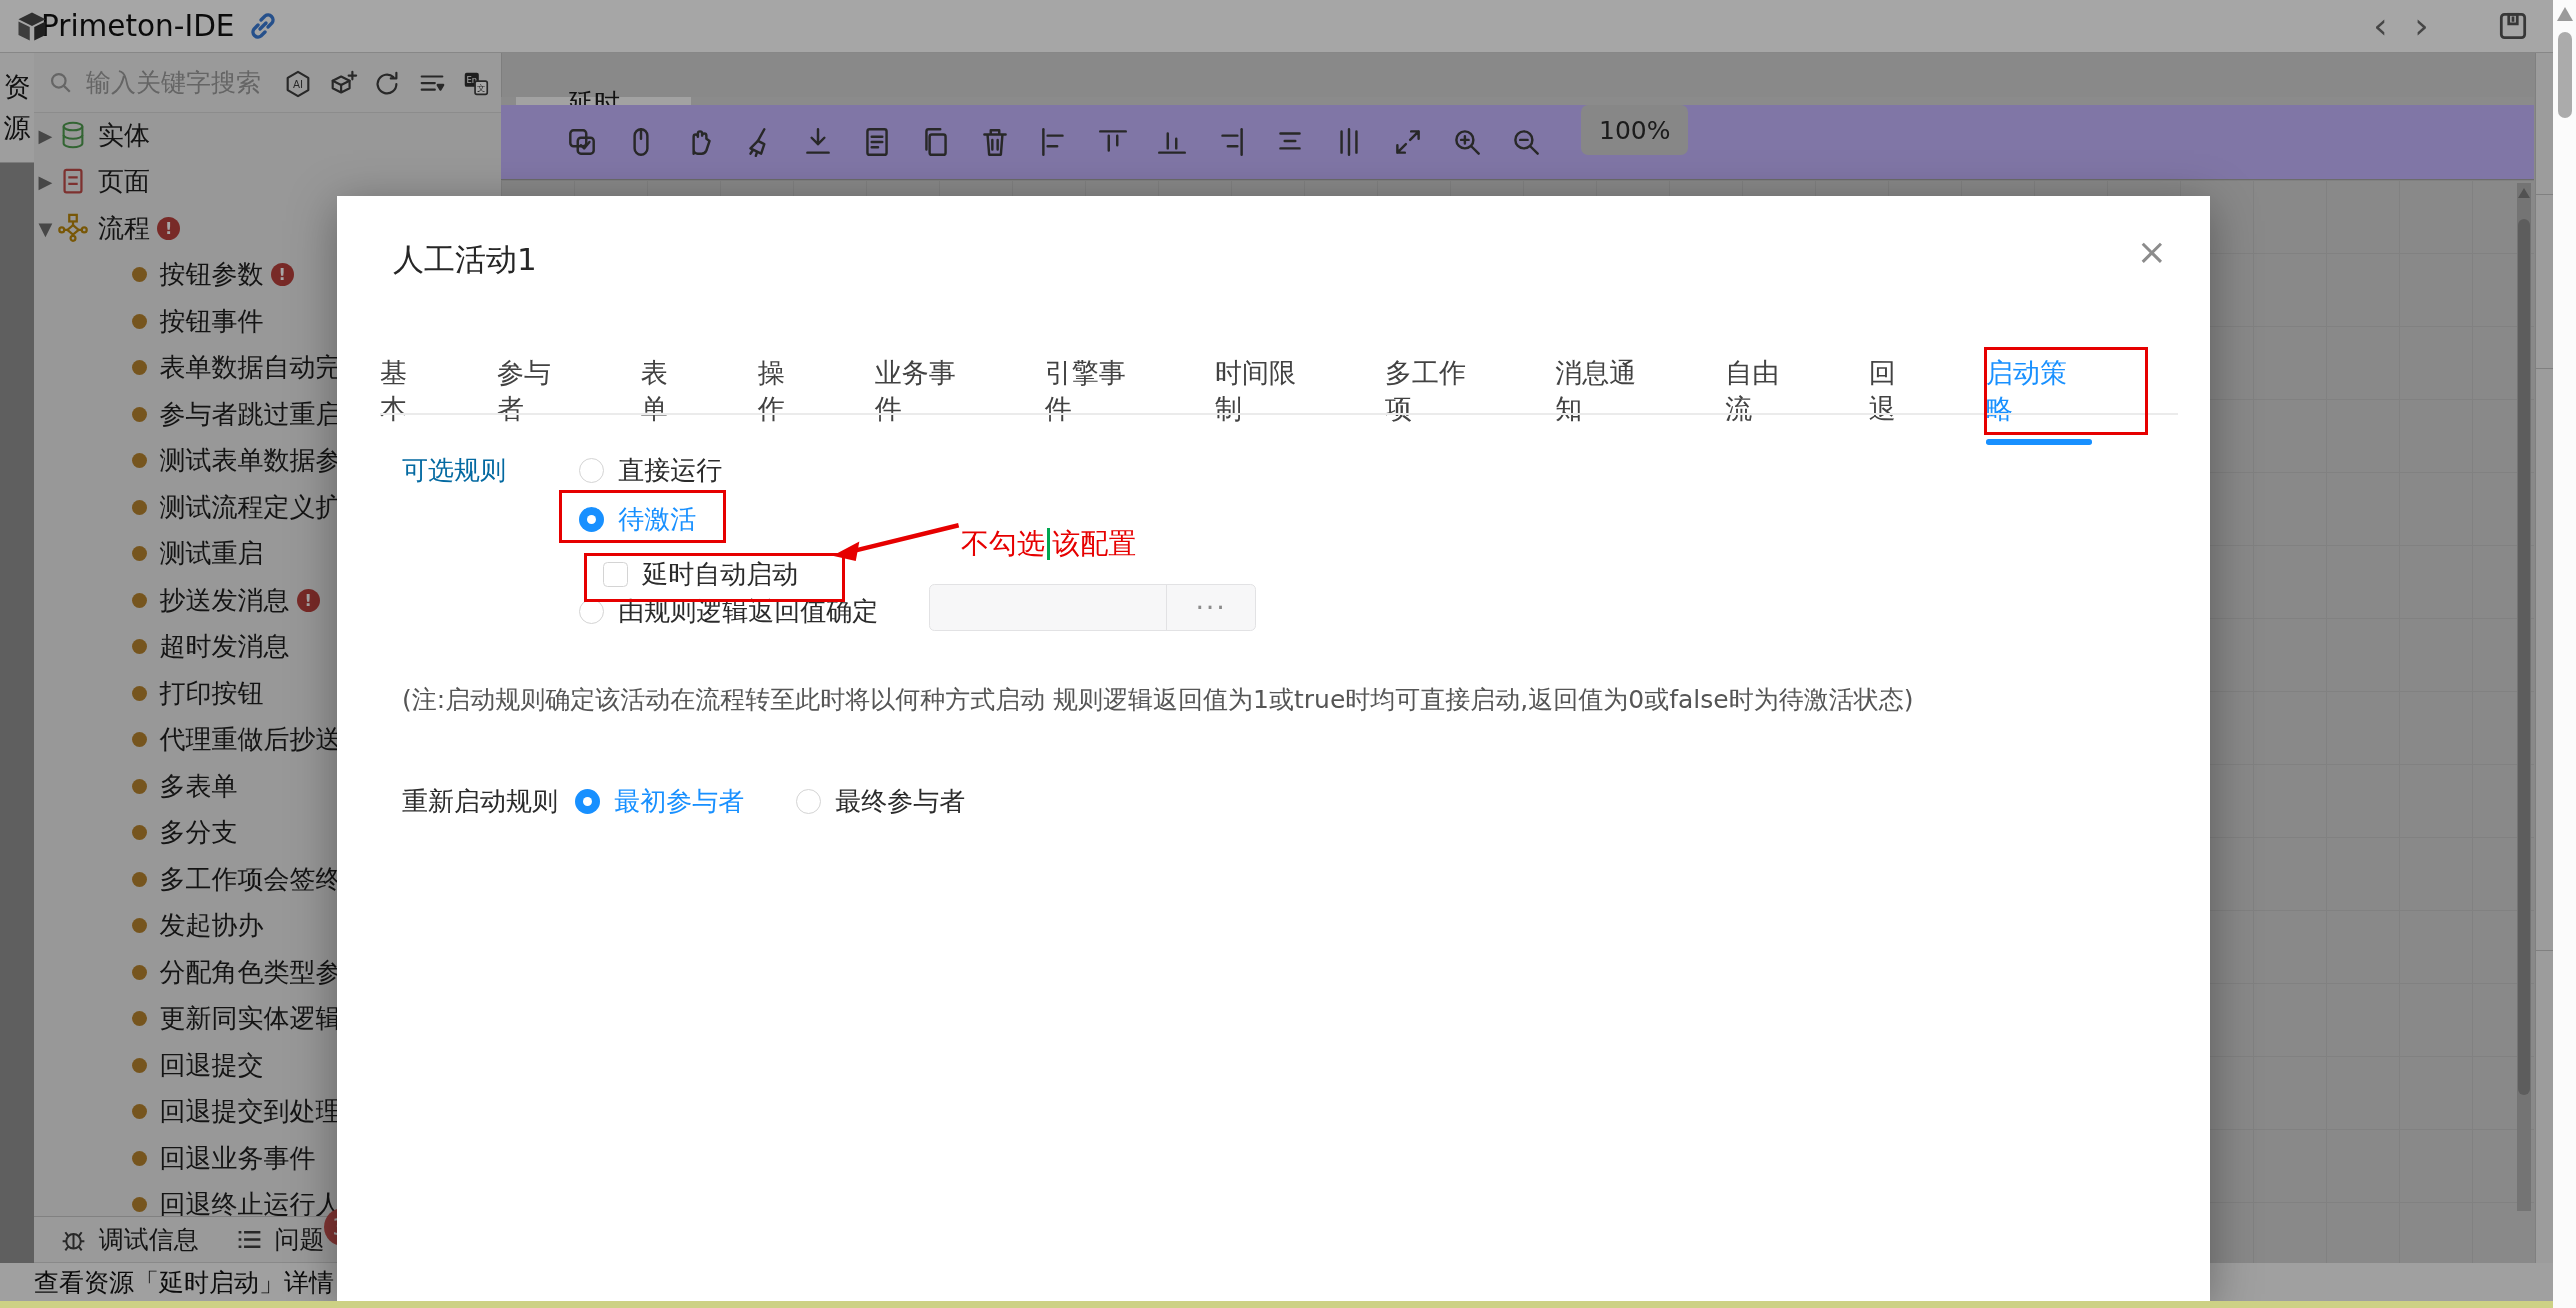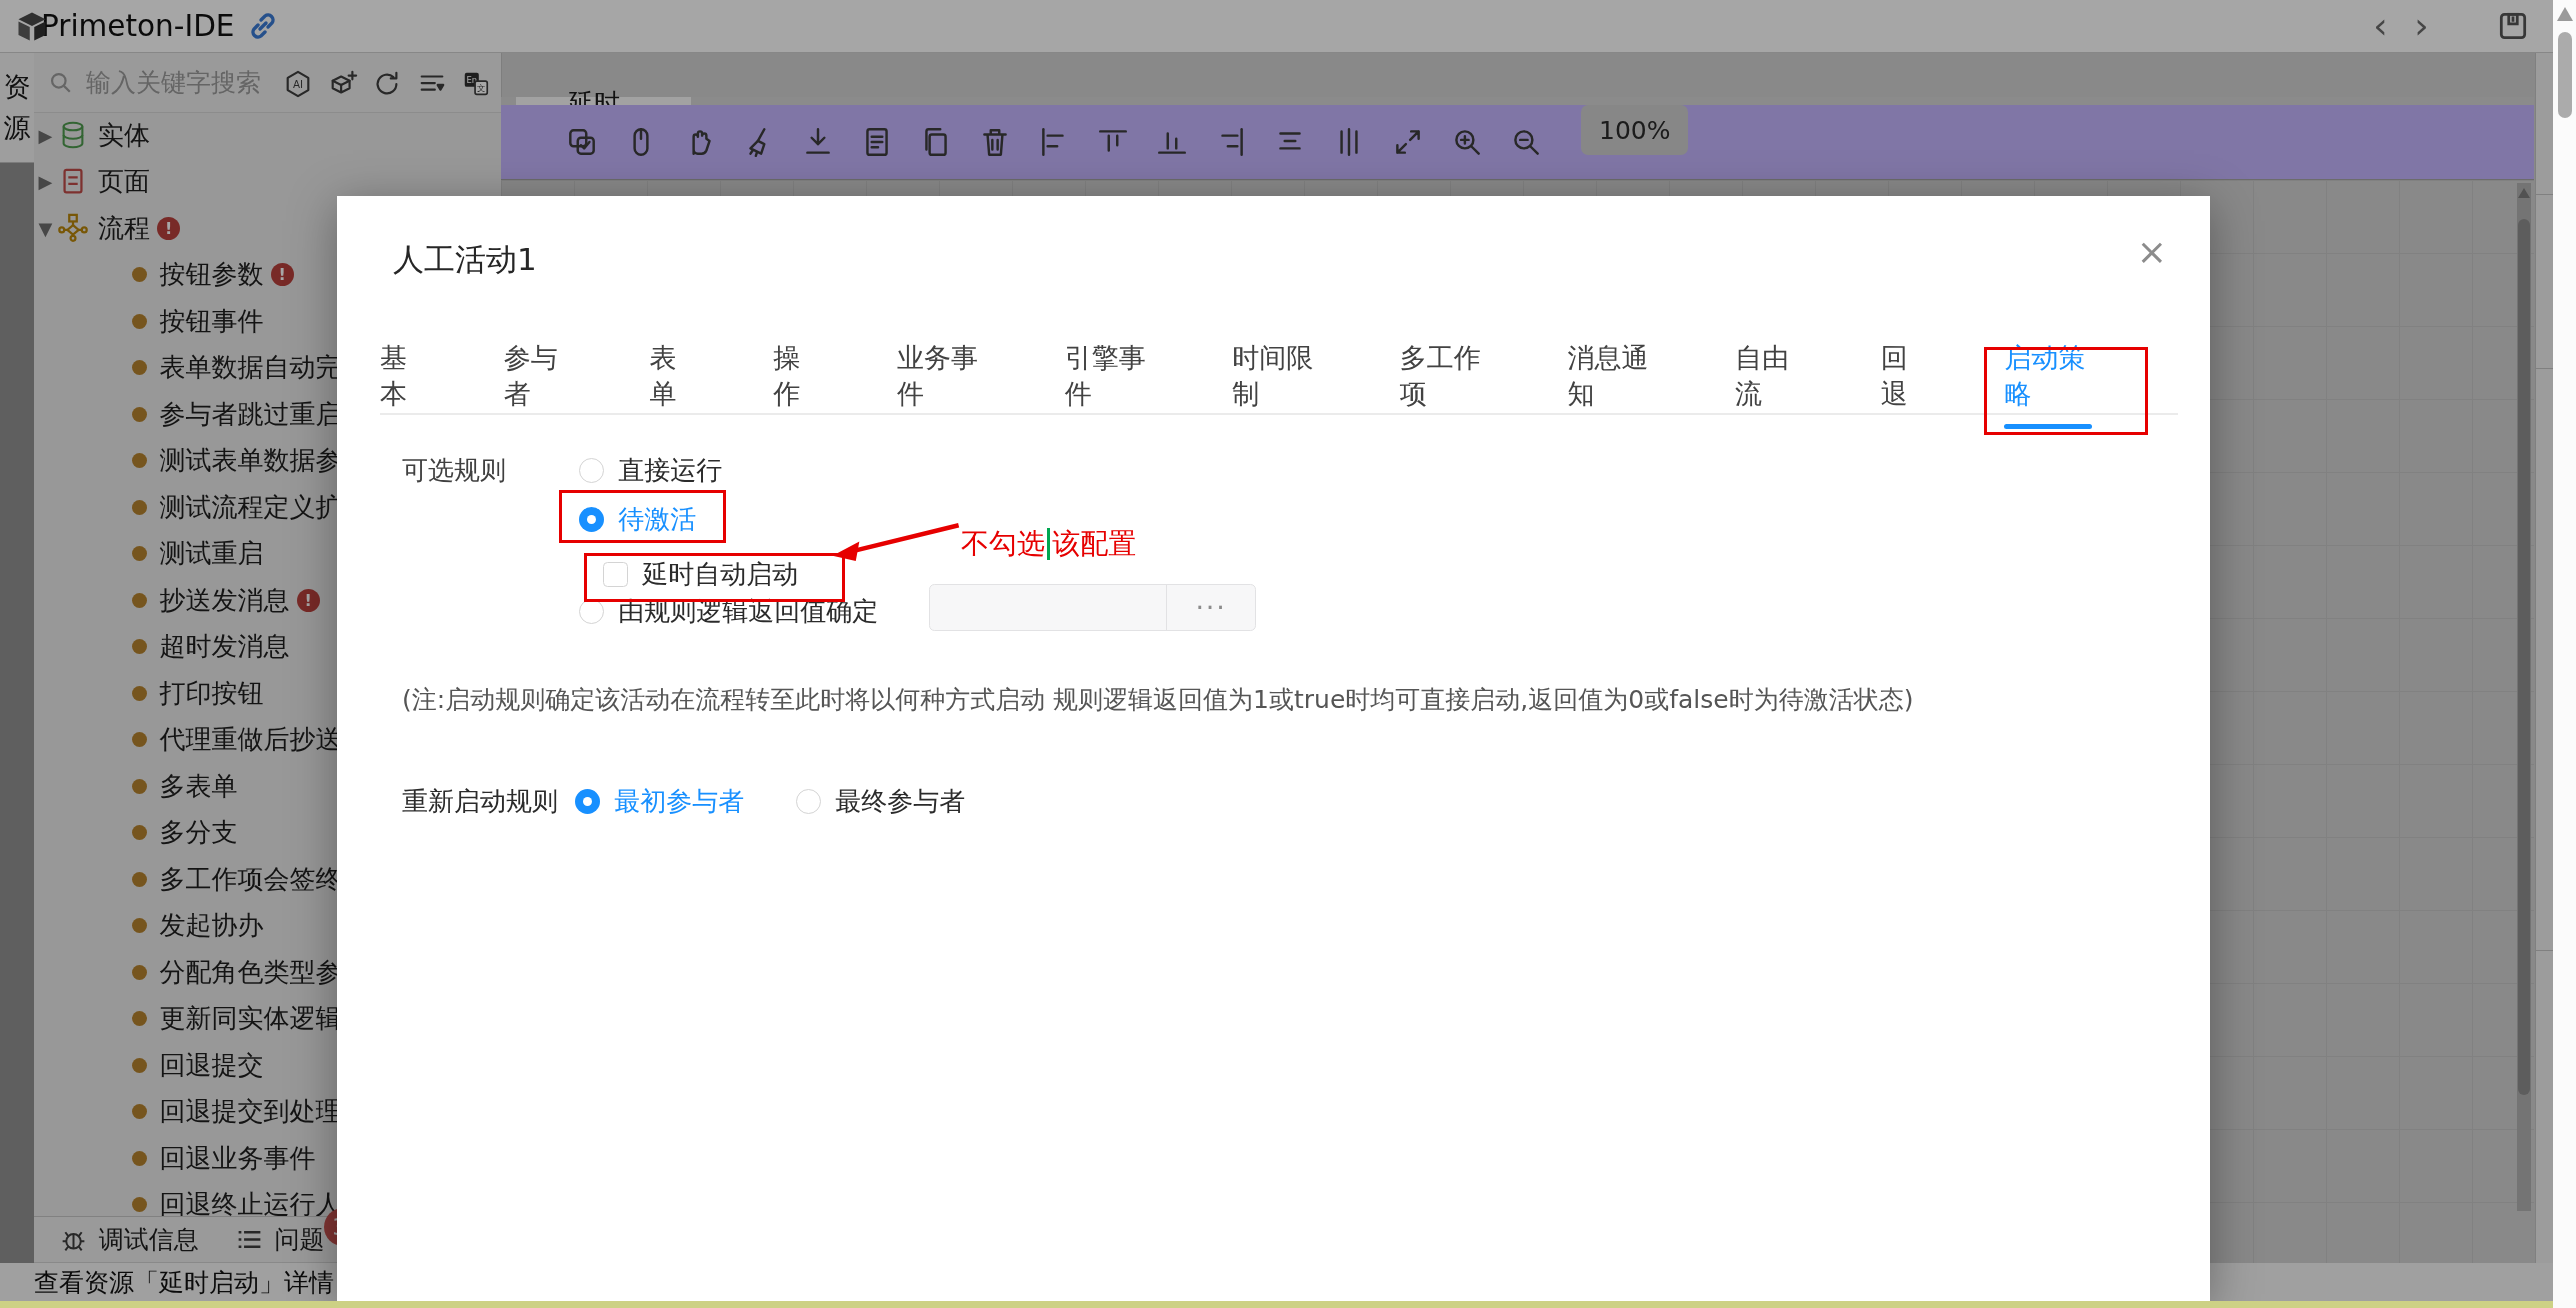--- a/index.html
+++ b/index.html
@@ -59,27 +59,27 @@
   #status-text{font-size:25px;color:#111;margin-left:34px;}
   #yellow-strip{left:0;top:1301px;width:2576px;height:8px;background:#cdd185;z-index:26;}
   
   #overlay{left:0;top:0;width:2576px;height:1309px;background:rgba(0,0,0,0.345);z-index:10;}
   #outer-scroll{left:2553px;top:0;width:23px;height:1309px;background:#fbfbfb;z-index:27;}
   #outer-scroll .up{position:absolute;left:3.6px;top:7.2px;width:0;height:0;border-left:8px solid transparent;border-right:8px solid transparent;border-bottom:14.3px solid #9a9a9a;}
   #outer-scroll .thumb{position:absolute;left:4.5px;top:32px;width:14.3px;height:86px;background:#ababab;border-radius:7.2px;}
   #modal{left:337px;top:196px;width:1873px;height:1105px;background:#fff;z-index:20;box-shadow:0 9px 45px rgba(0,0,0,.35);}
   #modal-title{position:absolute;left:56px;top:43px;font-size:31px;color:#262626;}
   #modal-close{position:absolute;right:43px;top:38px;font-size:36px;color:#8c8c8c;cursor:pointer;line-height:1;}
-  #modal-tabs{position:absolute;left:43px;top:159px;right:54px;height:57px;display:flex;align-items:center;gap:16px;}
+  #modal-tabs{position:absolute;left:43px;top:159px;right:54px;height:57px;display:flex;align-items:flex-start;gap:0;}
   .mtab{font-size:27px;color:#424242;padding:0 0 16px 0;margin-right:64px;cursor:pointer;position:relative;}
   .mtab.active{color:#1890ff;}
   .mtab.active .uline{position:absolute;left:0;right:0;bottom:-1.8px;height:5.4px;background:#1890ff;border-radius:2.7px;}
   #tabs-underline{position:absolute;left:43px;top:217px;right:32px;height:1.8px;background:#ebebeb;}
   .redbox{position:absolute;border:3.6px solid #e60000;z-index:5;pointer-events:none;}
-  .frm-label{font-size:26px;color:#404040;}
+  .frm-label{font-size:26px;color:#0369a1;}
   .radio{width:25px;height:25px;border-radius:50%;border:1.8px solid #d4d4d4;background:#fff;box-sizing:border-box;flex:none;cursor:pointer;}
   .radio.sel{border:none;background:#1890ff;position:relative;}
   .radio.sel:after{content:"";position:absolute;left:8px;top:8px;width:9px;height:9px;border-radius:50%;background:#fff;}
   .chk{width:25px;height:25px;border:1.8px solid #d4d4d4;border-radius:4.5px;background:#fff;box-sizing:border-box;flex:none;cursor:pointer;}
   .optlbl{font-size:26px;color:#2b2b2b;margin-left:14.3px;}
   .optlbl.blue{color:#1890ff;}
   .row{position:absolute;display:flex;align-items:center;}
   #rule-input{position:absolute;left:592px;top:388px;width:325px;height:45px;border:0.9px solid #e2e2e4;border-radius:5.4px;
               background:#f7f7f8;display:flex;}
   #rule-input .field{flex:1;}

